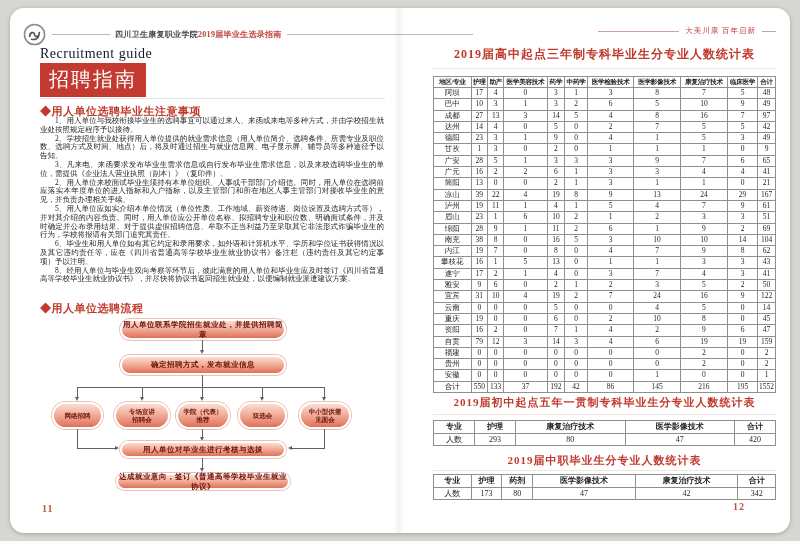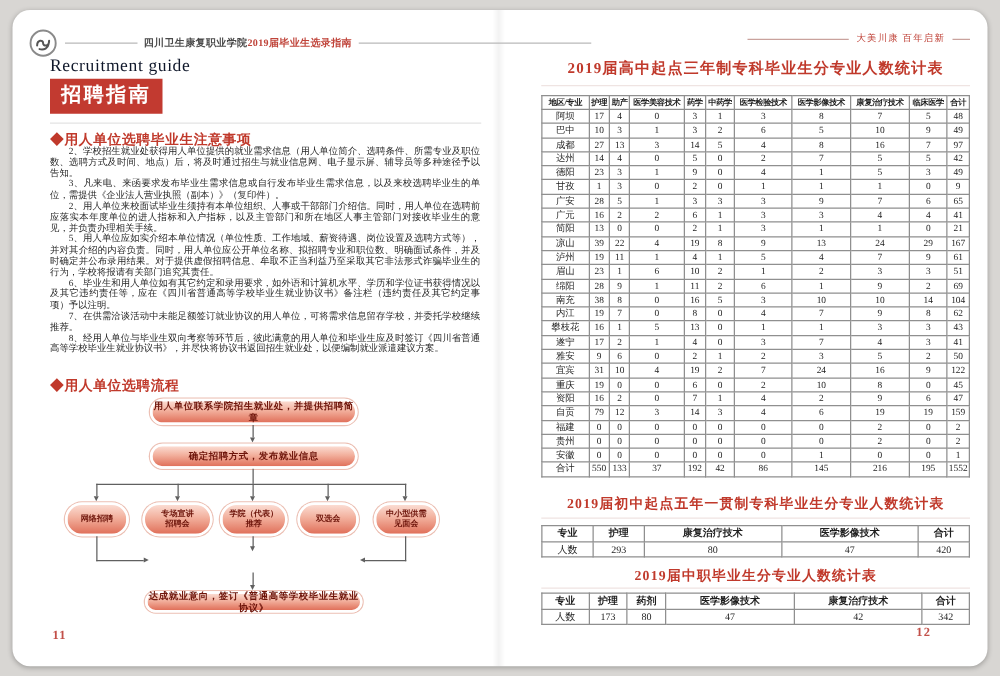--- a/index.html
+++ b/index.html
@@ -16,21 +16,21 @@
   .brand { font-size:8px; font-weight:bold; color:#4a4a4a; white-space:nowrap; margin:0 5px; letter-spacing:0.3px; }
   .brand .red { color:#c0443a; }
   .hl2 { flex:1; }
   .hdr-right { position:absolute; left:598px; top:24px; width:178px; height:14px; display:flex; align-items:center; }
   .slogan { font-size:7.5px; color:#c0443a; white-space:nowrap; margin:0 6px; letter-spacing:1px; }
   .hr1 { flex:1; background:#c9a29d; height:1px; }
   .hr2 { width:14px; background:#c9a29d; height:1px; }
 
   
   .eyebrow { position:absolute; left:40px; top:46px; font-size:14px; color:#0f172a; letter-spacing:0.5px; }
-  .title-box { position:absolute; left:40px; top:63px; background:#c23a30; color:#fff; font-weight:bold; font-size:16px; letter-spacing:2px; padding:3px 9px 4px; }
+  .title-box { position:absolute; left:40px; top:63px; background:#c23a30; color:#fff; font-weight:normal; font-size:20px; letter-spacing:2px; padding:3px 9px 4px; }
   .rule1 { position:absolute; left:40px; top:98px; width:345px; height:1px; background:#e3e3e3; }
   .sec-title { position:absolute; left:40px; font-size:11px; font-weight:bold; color:#c0392b; letter-spacing:0.5px; }
   .sec1 { top:104px; }
   .sec2 { top:301px; }
   .paras { position:absolute; left:40px; top:117px; width:344px; }
   .paras p { font-size:7.5px; line-height:8.8px; color:#262626; text-align:justify; text-indent:2em; }
 
   
   .flow { position:absolute; left:40px; top:317px; width:334px; height:200px; }
   .pill { position:absolute; border-radius:999px; background:linear-gradient(180deg,#fbdcd2 0%,#f2af9c 45%,#e0705a 100%);
@@ -81,26 +81,26 @@
   <div class="hr1"></div>
   <div class="slogan">大美川康 百年启新</div>
   <div class="hr2"></div>
 </div>
 
 <div class="eyebrow">Recruitment guide</div>
 <div class="title-box">招聘指南</div>
 <div class="rule1"></div>
 <div class="sec-title sec1">◆用人单位选聘毕业生注意事项</div>
 <div class="paras">
+    <p>1、用人单位与我校衔接毕业生的选聘事宜可以通过来人、来函或来电等多种方式，并由学校招生就业处按照规定程序予以接待。</p>
     <p>2、学校招生就业处获得用人单位提供的就业需求信息（用人单位简介、选聘条件、所需专业及职位数、选聘方式及时间、地点）后，将及时通过招生与就业信息网、电子显示屏、辅导员等多种途径予以告知。</p>
     <p>3、凡来电、来函要求发布毕业生需求信息或自行发布毕业生需求信息，以及来校选聘毕业生的单位，需提供《企业法人营业执照（副本）》（复印件）。</p>
     <p>2、用人单位来校面试毕业生须持有本单位组织、人事或干部部门介绍信。同时，用人单位在选聘前应落实本年度单位的进人指标和入户指标，以及主管部门和所在地区人事主管部门对接收毕业生的意见，并负责办理相关手续。</p>
     <p>5、用人单位应如实介绍本单位情况（单位性质、工作地域、薪资待遇、岗位设置及选聘方式等），并对其介绍的内容负责。同时，用人单位应公开单位名称、拟招聘专业和职位数、明确面试条件，并及时确定并公布录用结果。对于提供虚假招聘信息、牟取不正当利益乃至采取其它非法形式诈骗毕业生的行为，学校将报请有关部门追究其责任。</p>
     <p>6、毕业生和用人单位如有其它约定和录用要求，如外语和计算机水平、学历和学位证书获得情况以及其它违约责任等，应在《四川省普通高等学校毕业生就业协议书》备注栏（违约责任及其它约定事项）予以注明。</p>
-    <p>7、在供需洽谈活动中未能足额签订就业协议的用人单位，可将需求信息留存学校，并委托学校继续推荐。</p>
     <p>8、经用人单位与毕业生双向考察等环节后，彼此满意的用人单位和毕业生应及时签订《四川省普通高等学校毕业生就业协议书》，并尽快将协议书返回招生就业处，以便编制就业派遣建议方案。</p>
   </div>
 <div class="sec-title sec2">◆用人单位选聘流程</div>
 
 <div class="flow">
   <div class="pill big" style="left:80px;top:2px;width:166px;height:21px;">用人单位联系学院招生就业处，并提供招聘简章</div>
   <div class="vline" style="left:162px;top:23px;height:10px;"></div>
   <div class="ah-d" style="left:160px;top:33px;"></div>
   <div class="pill big" style="left:80px;top:38px;width:166px;height:20px;">确定招聘方式，发布就业信息</div>
   <div class="vline" style="left:162px;top:58px;height:12px;"></div>
@@ -124,20 +124,21 @@
   <div class="pill small" style="left:259px;top:85px;width:52px;height:27px;">中小型供需
 见面会</div>
   <div class="vline" style="left:37px;top:112px;height:20px;"></div>
   <div class="hline" style="left:37px;top:131px;width:38px;"></div>
   <div class="ah-r" style="left:75px;top:129px;"></div>
   <div class="vline" style="left:162px;top:112px;height:9px;"></div>
   <div class="ah-d" style="left:160px;top:120px;"></div>
   <div class="vline" style="left:284px;top:112px;height:20px;"></div>
   <div class="hline" style="left:252px;top:131px;width:33px;"></div>
   <div class="ah-l" style="left:248px;top:129px;"></div>
+  <div class="pill big" style="left:80px;top:124px;width:166px;height:17px;">用人单位对毕业生进行考核与选拔</div>
   <div class="vline" style="left:162px;top:141px;height:10px;"></div>
   <div class="ah-d" style="left:160px;top:151px;"></div>
   <div class="pill big" style="left:76px;top:156px;width:174px;height:17px;">达成就业意向，签订《普通高等学校毕业生就业协议》</div>
 </div>
 
 <div class="pageno pn-l">11</div>
 
 <div class="rcol">
   <div class="tbl-title" style="top:46px;">2019届高中起点三年制专科毕业生分专业人数统计表</div>
   <div class="title-rule" style="top:68px;"></div>
@@ -412,20 +413,33 @@
           <td>4</td>
           <td>19</td>
           <td>2</td>
           <td>7</td>
           <td>24</td>
           <td>16</td>
           <td>9</td>
           <td>122</td>
         </tr>
         <tr>
+          <td>云南</td>
+          <td>0</td>
+          <td>0</td>
+          <td>0</td>
+          <td>5</td>
+          <td>0</td>
+          <td>0</td>
+          <td>4</td>
+          <td>5</td>
+          <td>0</td>
+          <td>14</td>
+        </tr>
+        <tr>
           <td>重庆</td>
           <td>19</td>
           <td>0</td>
           <td>0</td>
           <td>6</td>
           <td>0</td>
           <td>2</td>
           <td>10</td>
           <td>8</td>
           <td>0</td>

